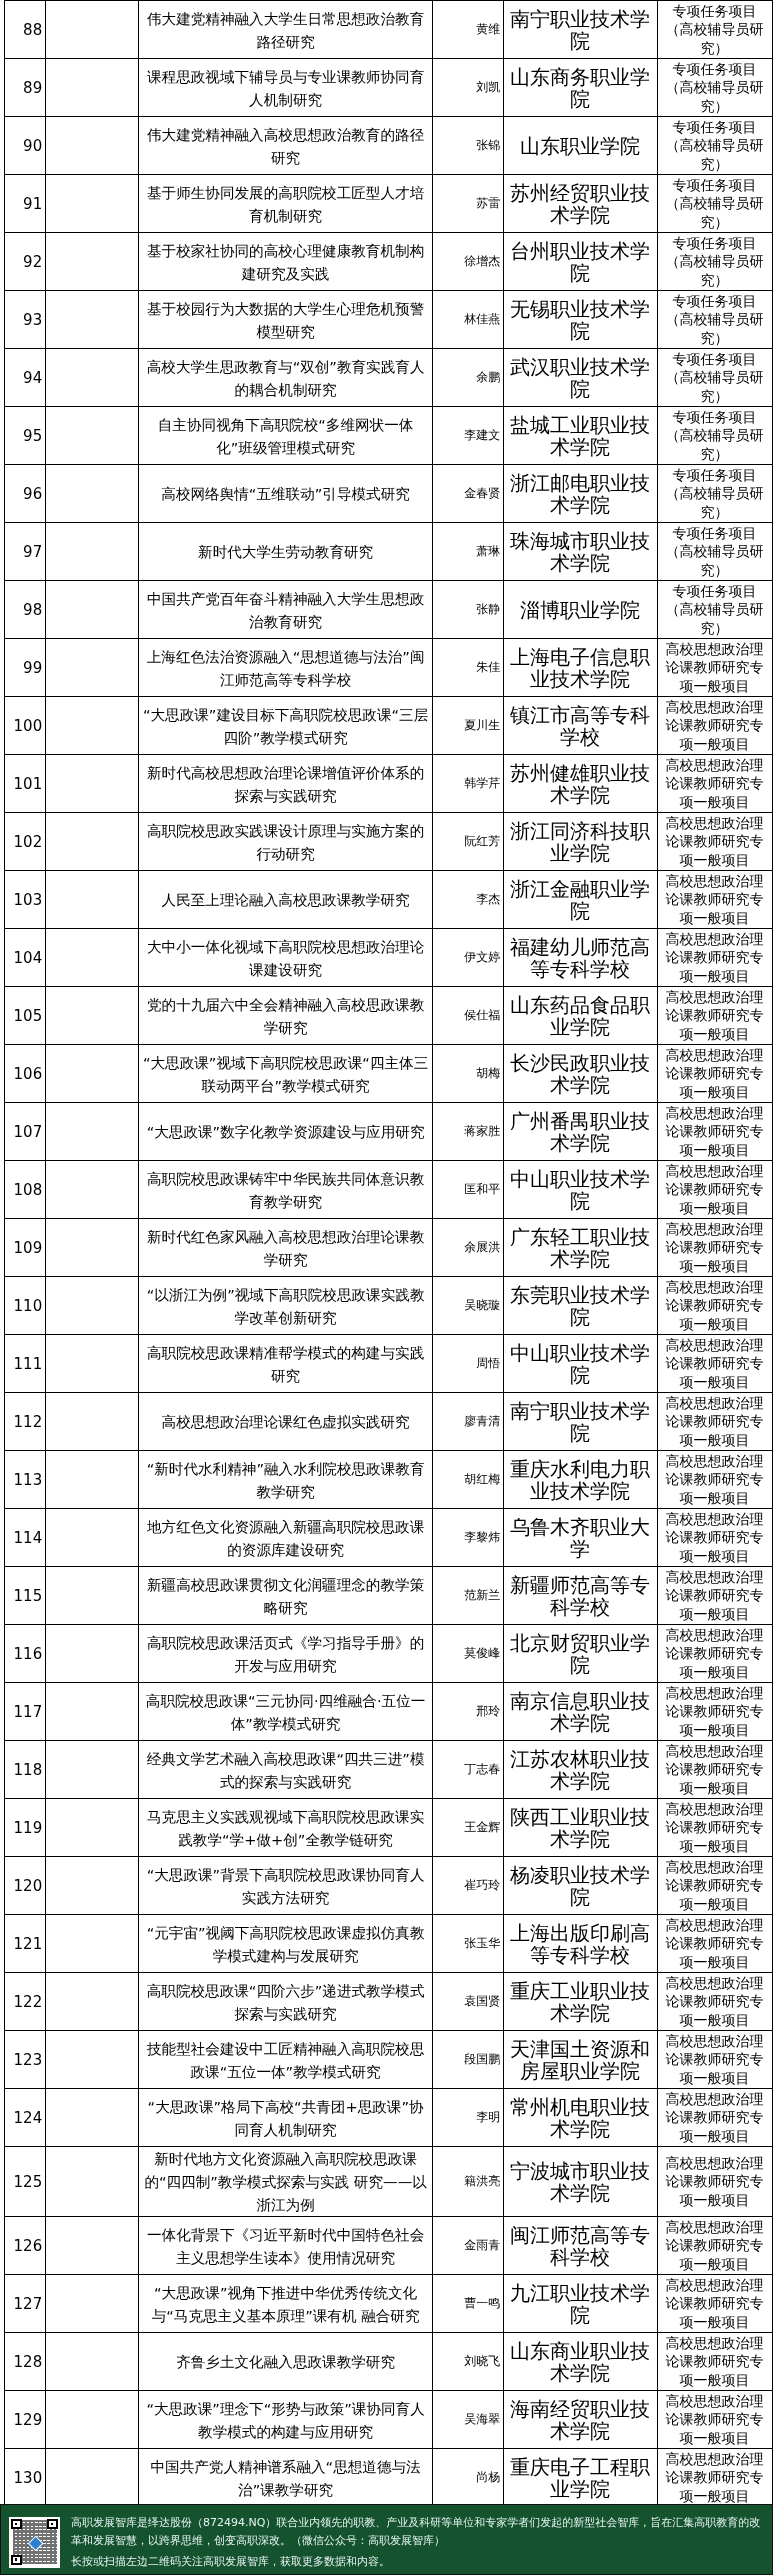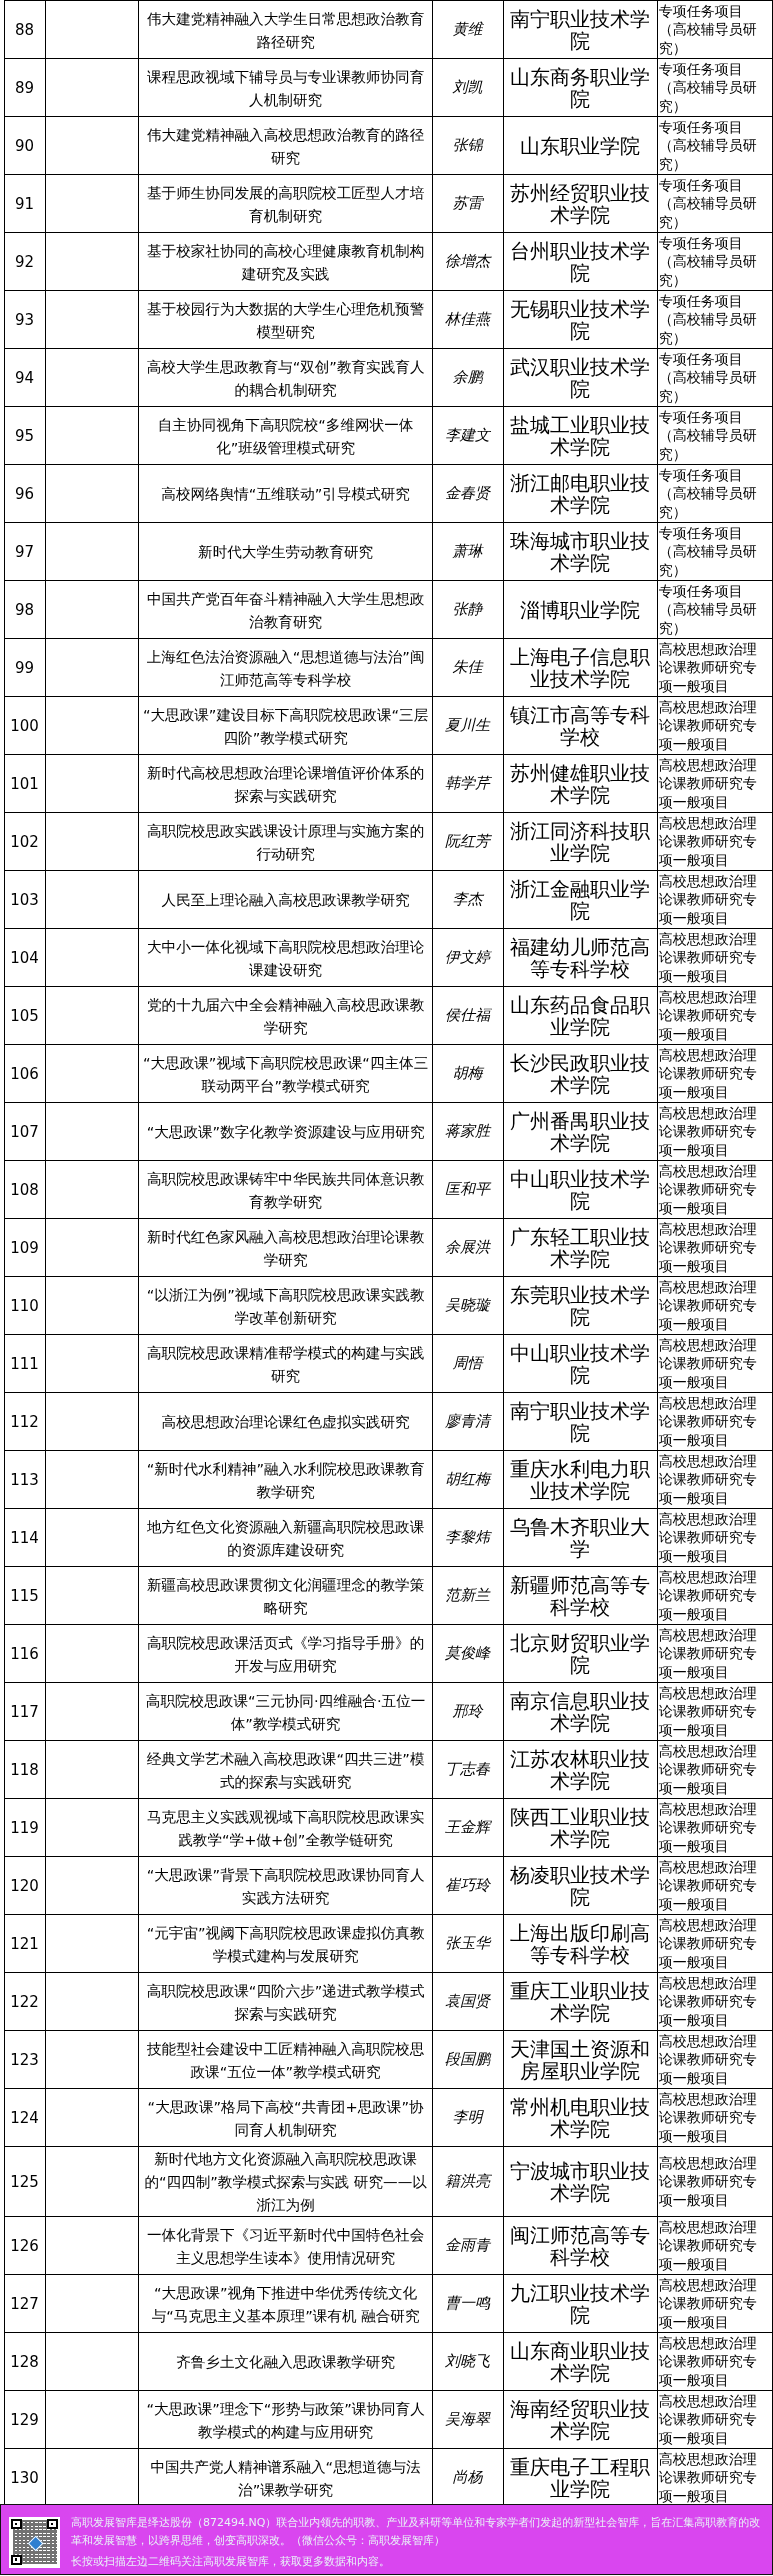--- a/index.html
+++ b/index.html
@@ -1,27 +1,27 @@
 <!DOCTYPE html>
 <html style="font-size:9.3px"><head>
 <meta charset="utf-8">
 <style>
   html, body { margin:0; padding:0; background:#ffffff; }
   body { width:773px; height:2576px; position:relative; overflow:hidden;
          font-family:"DejaVu Sans","Liberation Sans",sans-serif; color:#000; }
   #table { position:absolute; left:3.5px; top:0; width:769px; border-collapse:collapse; table-layout:fixed; }
   #table td { border:1.7px solid #000; padding:0 2.3px; vertical-align:middle; height:55px; box-sizing:border-box; overflow:hidden; }
   #table tr { height:58px; }
-  .c-no { width:41px; text-align:center; font-size:15px;margin-top:24px; }
+  .c-no { width:41px; text-align:right; font-size:15px;margin-top:24px; }
   .c-blank { width:93px; }
   .c-title { width:294px; text-align:center; font-size:14.6px; line-height:23px; padding-left:3.5px !important; }
-  .c-name { width:71px; text-align:center; font-size:15px;font-style:italic; }
+  .c-name { width:71px; text-align:right; font-size:12px; }
   .c-school { width:154px; text-align:center; font-size:20px; line-height:22px; }
-  .c-type { font-size:14px; line-height:18.6px; padding:0 1.2px !important; }
-  #footer { position:absolute; left:0; top:2504px; width:773px; height:71px; background:#d946ef; border:1.7px solid #111; box-sizing:border-box; }
+  .c-type { text-align:center; font-size:14px; line-height:18.6px; padding:0 1.2px !important; }
+  #footer { position:absolute; left:0; top:2504px; width:773px; height:71px; background:#14532d; border:1.7px solid #111; box-sizing:border-box; }
   #qr { position:absolute; left:8.2px; top:11.6px; width:51px; height:51px; background:#fff; }
   #qr .inner { position:absolute; left:3.5px; top:3.5px; width:44px; height:44px;
      background:
        repeating-linear-gradient(90deg, #000 0 1.7px, transparent 1.7px 4.1px),
        repeating-linear-gradient(0deg, #000 0 2.3px, transparent 2.3px 3.5px);
      opacity:0.55; }
   #qr .finder { position:absolute; width:10.5px; height:10.5px; border:2.3px solid #000; background:#fff; box-sizing:border-box; }
   #qr .finder::after { content:""; position:absolute; left:1.7px; top:1.7px; width:2.3px; height:2.3px; background:#000; }
   #qr .logo { position:absolute; left:21px; top:21px; width:9.3px; height:9.3px; background:#2f7fd0; border:1.2px solid #fff; transform:rotate(45deg); }
   .ft { position:absolute; left:70px; color:#e8f4f7; font-size:11px; line-height:17.5px; }

